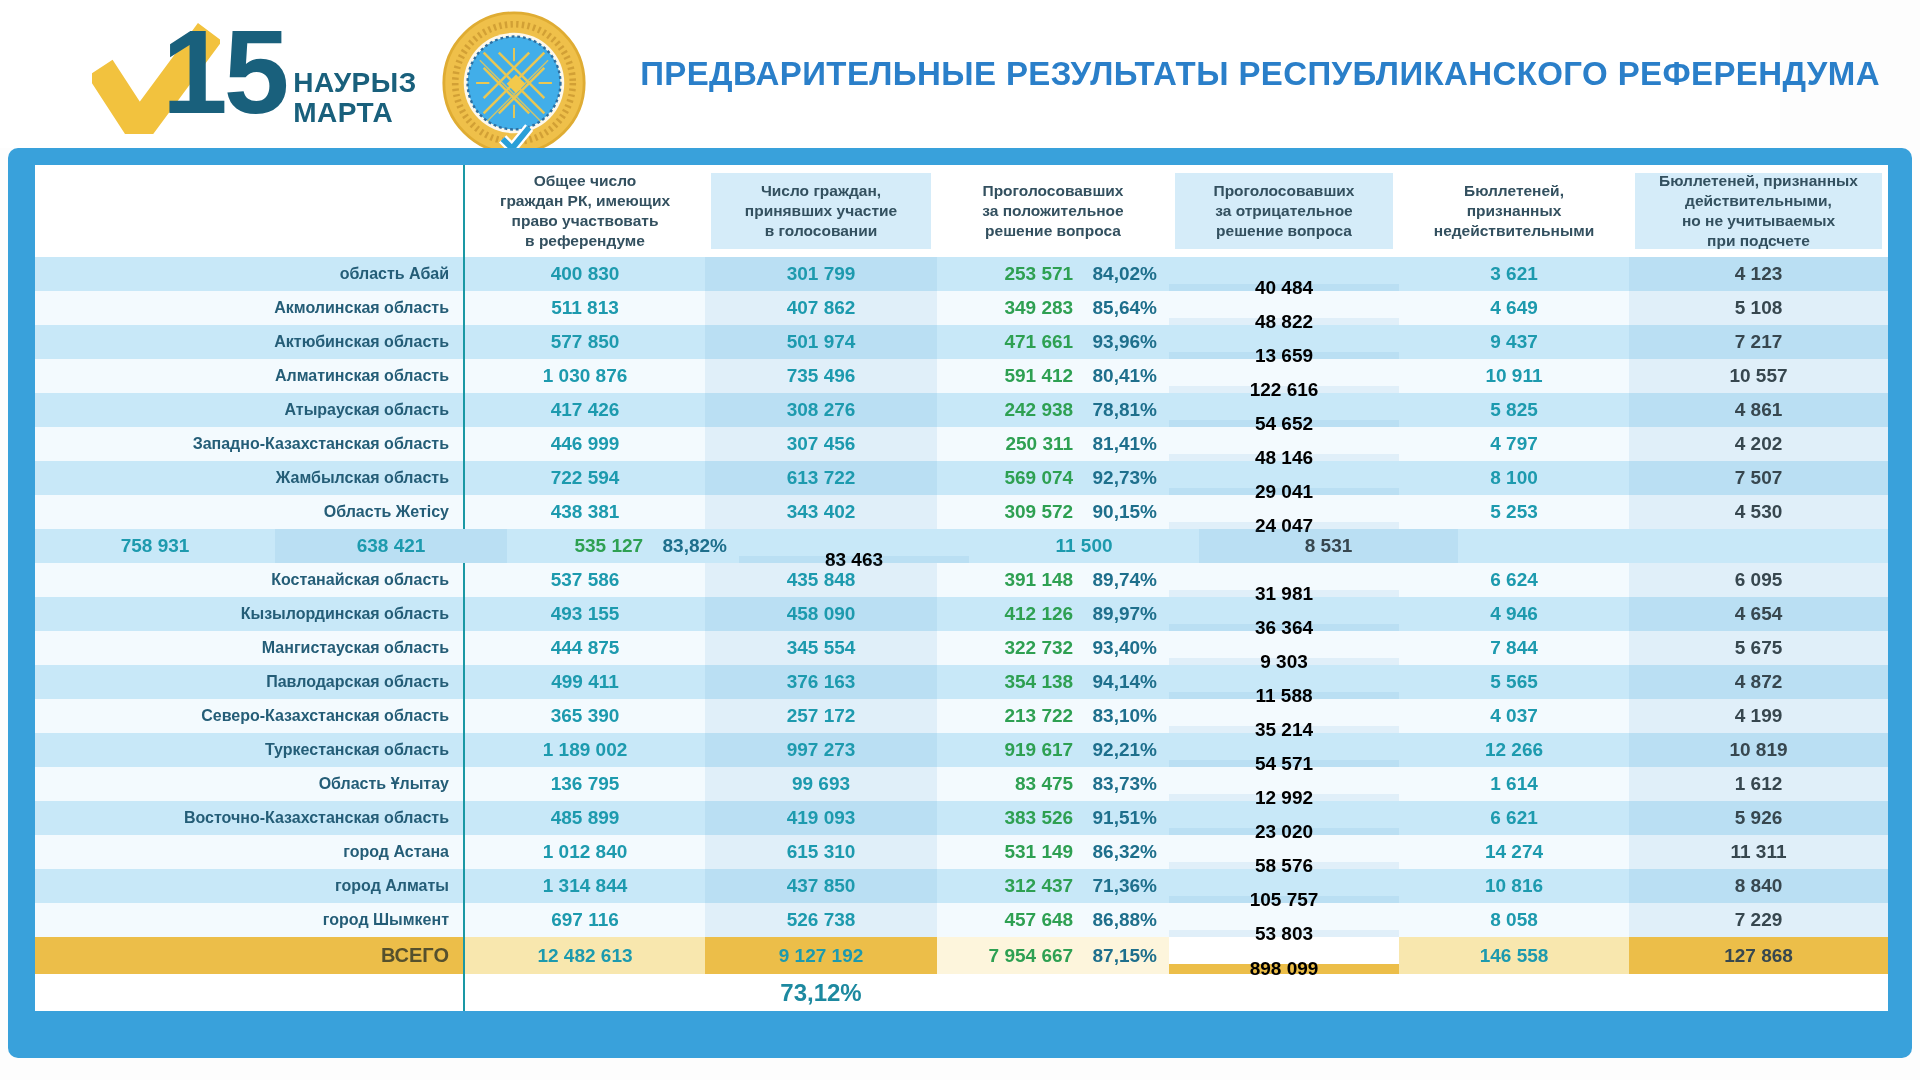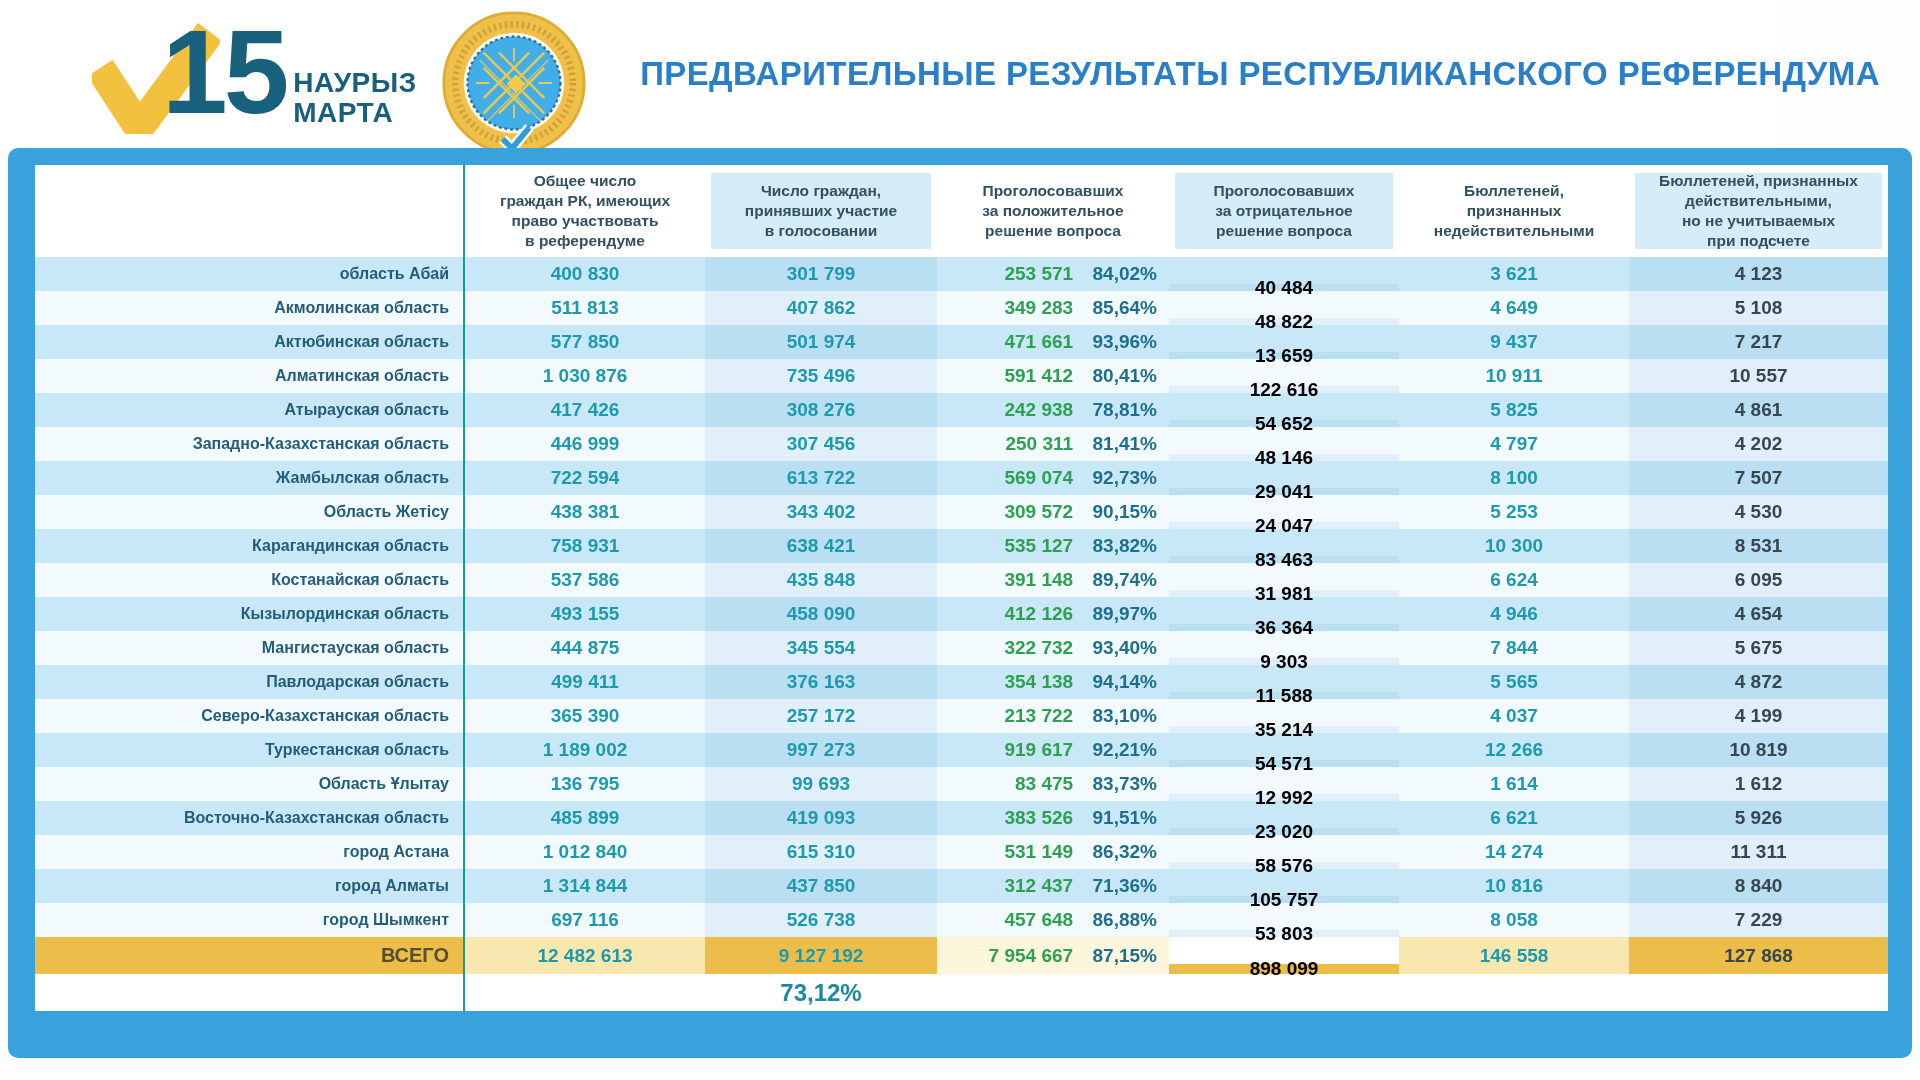--- a/index.html
+++ b/index.html
@@ -219,29 +219,28 @@
     <div class="cell c3">
       <span class="yes-num">309 572</span>
       <span class="yes-pct">90,15%</span>
     </div>
     <div class="cell c4 tint num-red">24 047</div>
     <div class="cell c5 num-teal">5 253</div>
     <div class="cell c6 tint num-dark">4 530</div>
   </div>
 
   <div class="trow blue">
-    <div class="cell c-region">Карагандинская область</div>
     <div class="cell c1 num-teal">758 931</div>
     <div class="cell c2 tint num-teal">638 421</div>
     <div class="cell c3">
       <span class="yes-num">535 127</span>
       <span class="yes-pct">83,82%</span>
     </div>
     <div class="cell c4 tint num-red">83 463</div>
-    <div class="cell c5 num-teal">10 300</div>
+    <div class="cell c5 num-teal">11 500</div>
     <div class="cell c6 tint num-dark">8 531</div>
   </div>
 
   <div class="trow white">
     <div class="cell c-region">Костанайская область</div>
     <div class="cell c1 num-teal">537 586</div>
     <div class="cell c2 tint num-teal">435 848</div>
     <div class="cell c3">
       <span class="yes-num">391 148</span>
       <span class="yes-pct">89,74%</span>

